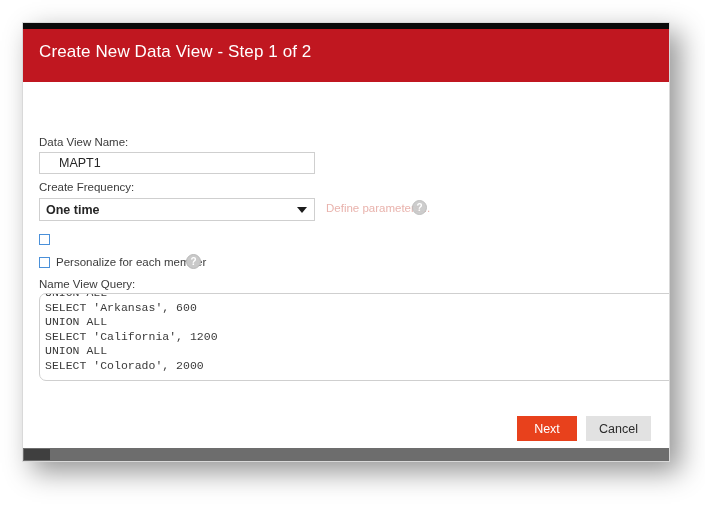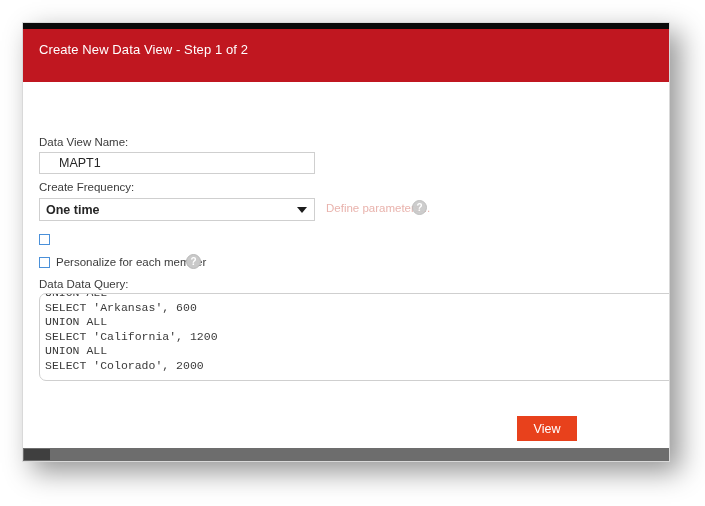--- a/index.html
+++ b/index.html
@@ -60,21 +60,21 @@
     left: 0;
     top: 6px;
     width: 648px;
     height: 53px;
     background: #c01720;
   }
   .titlebar .title-text {
     position: absolute;
     left: 16px;
     top: 13px;
-    font-size: 13px;
+    font-size: 17px;
     color: #ffffff;
     letter-spacing: 0.1px;
     white-space: nowrap;
   }
 
   
   .dialog-body {
     position: absolute;
     left: 0;
     top: 59px;
@@ -318,40 +318,41 @@
         <span class="cbox"></span>
       </div>
 
       <div class="checkbox-row" style="left:16px; top:174px;">
         <span class="cbox"></span>
         <span class="cbox-label">Personalize for each member</span>
       </div>
 
       <div class="help-icon" style="left:163px; top:172px;">?</div>
 
-      <div class="field-label" style="left:16px; top:196px;">Data Data Query:</div>
+      <div class="field-label" style="left:16px; top:196px;">Name View Query:</div>
 
       <div class="query-box" style="left:16px; top:211px; width:687px; height:88px;border-radius:7px;">
         <div class="query-clip">
           <pre class="query-text">UNION ALL
 SELECT 'Arkansas', 600
 UNION ALL
 SELECT 'California', 1200
 UNION ALL
 SELECT 'Colorado', 2000</pre>
         </div>
         <div class="vscroll">
           <span class="arrow up"></span>
           <span class="thumb"></span>
           <span class="arrow down"></span>
         </div>
       </div>
 
-      <button class="btn btn-primary" style="left:494px; top:334px; width:60px;">View</button>
-
+      <button class="btn btn-primary" style="left:494px; top:334px; width:60px;">Next</button>
+
+      <button class="btn btn-secondary" style="left:563px; top:334px; width:65px;">Cancel</button>
 
     </div>
 
     <div class="hscroll">
       <span class="hthumb"></span>
     </div>
 
   </div>
 </div>
 

